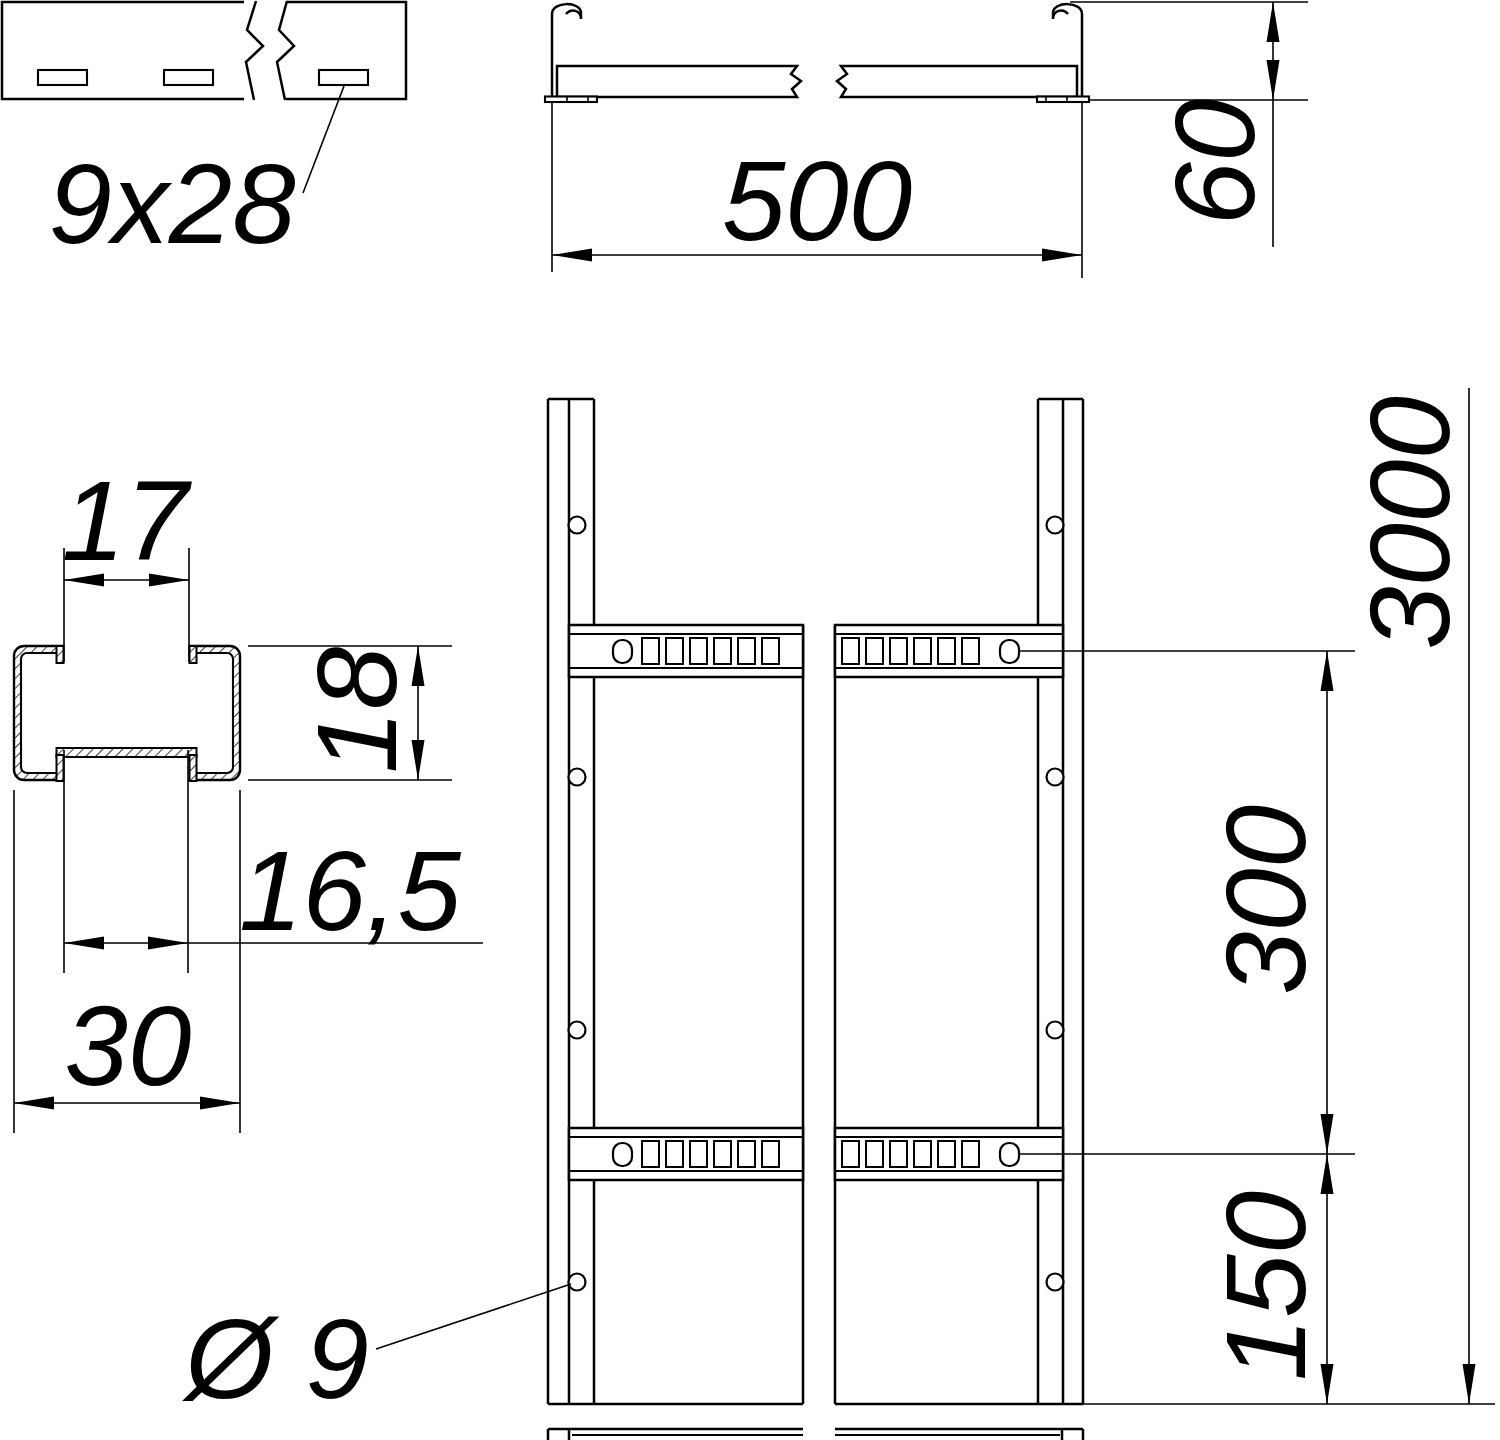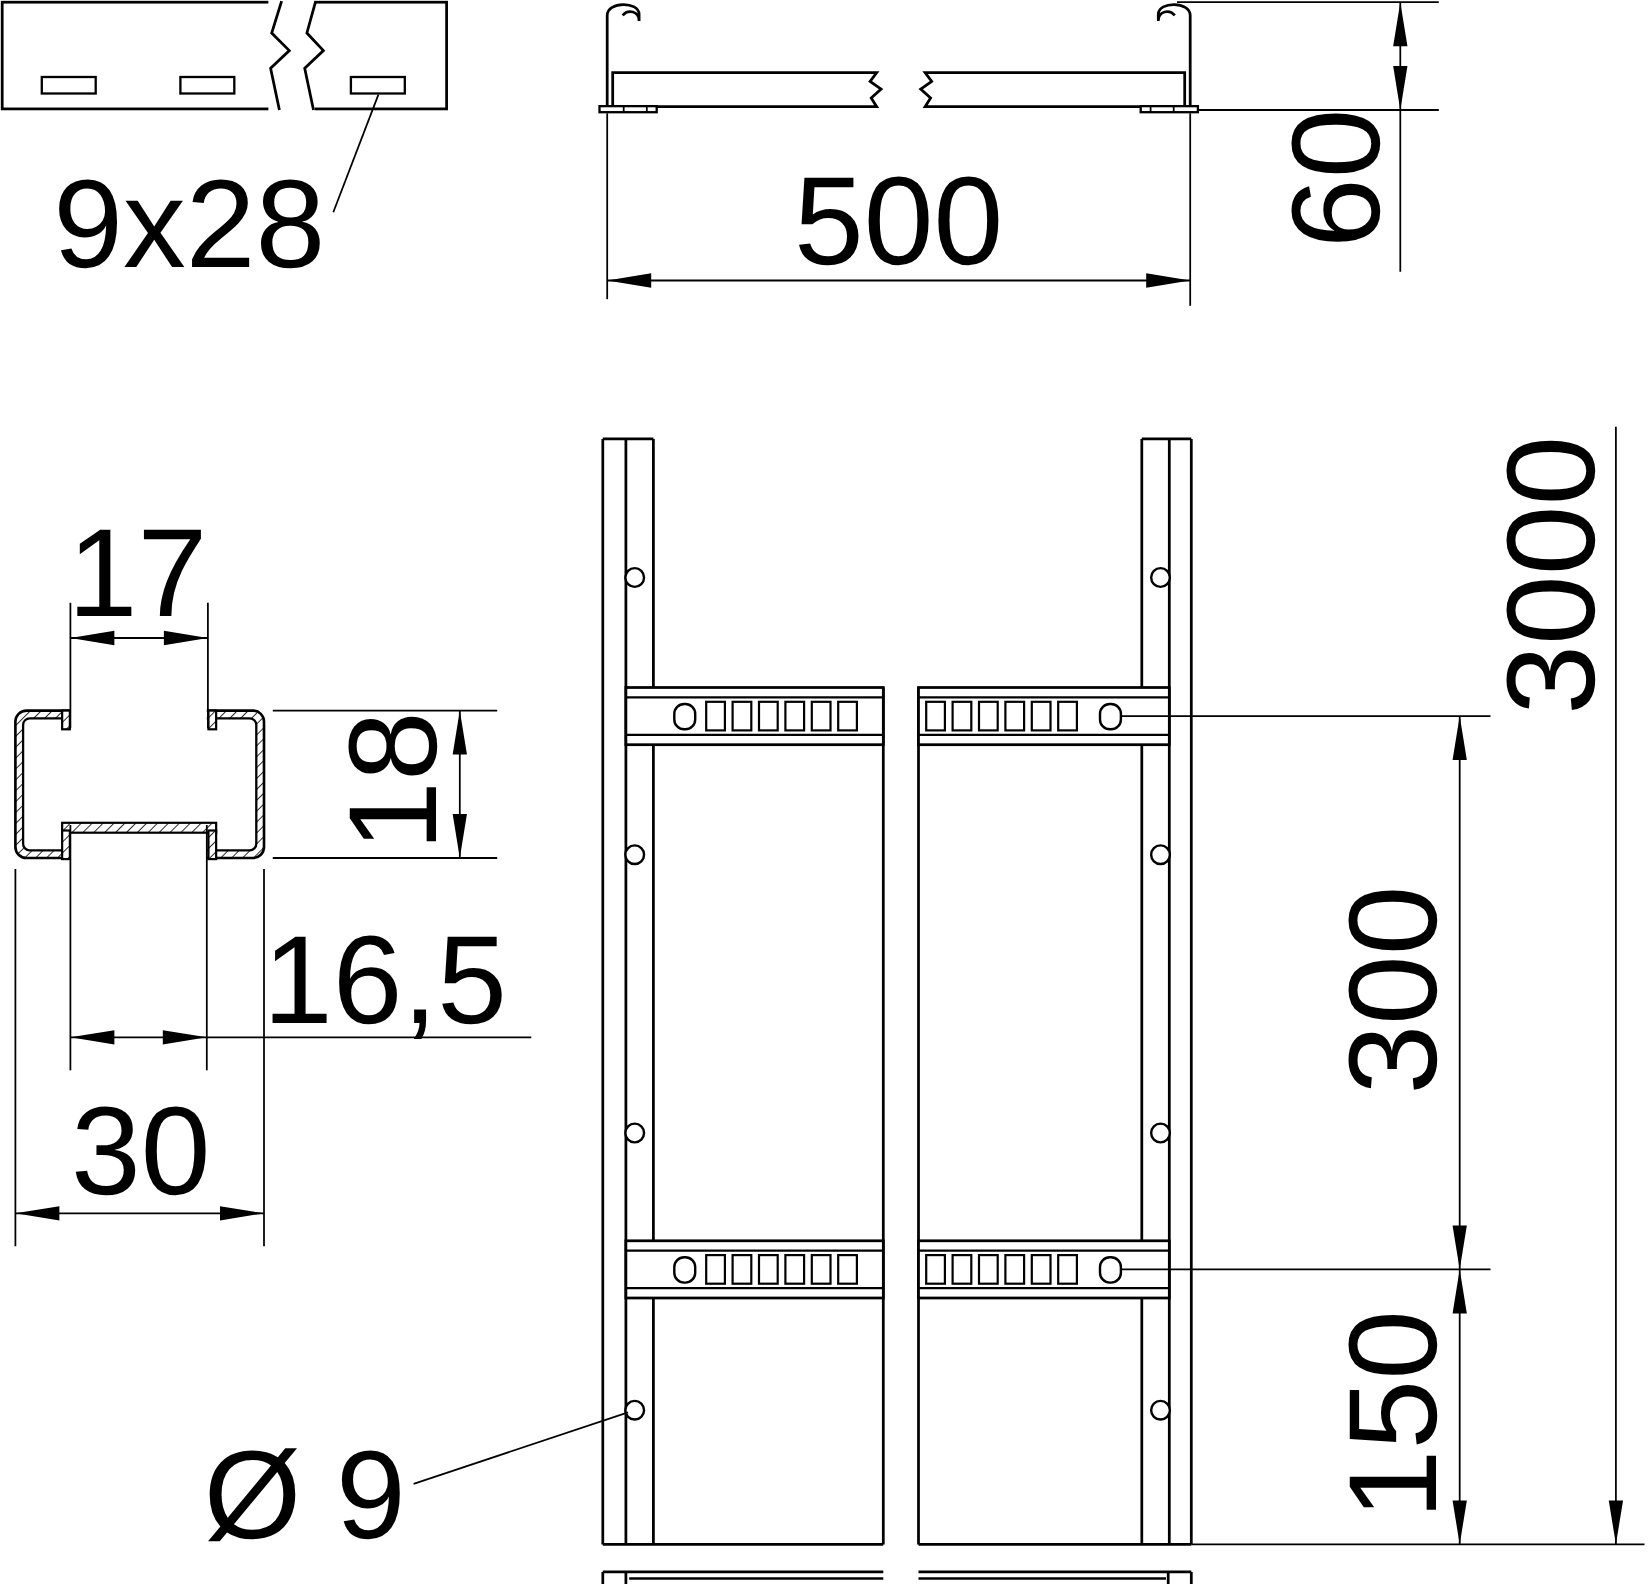--- a/index.html
+++ b/index.html
@@ -1,16 +1,16 @@
 <!DOCTYPE html>
 <html><head>
 <meta charset="utf-8">
 <style>
   html,body{margin:0;padding:0;background:#fff;}
-  .stage{width:1500px;height:1440px;position:relative;background:#fff;overflow:hidden;}
+  .stage{width:1500px;height:1440px;position:relative;background:#fff;overflow:hidden;font-style:italic;}
   svg{display:block;}
   text{font-family:"Liberation Sans","DejaVu Sans",sans-serif;fill:#000;}
   .lbl{font-size:114px;}
   .o{stroke:#000;stroke-width:2.5;fill:none;}
   .of{stroke:#000;stroke-width:2.5;fill:#fff;}
   .o2{stroke:#000;stroke-width:2.1;fill:#fff;}
   .t{stroke:#000;stroke-width:1.6;fill:none;}
   .wh{fill:#fff;stroke:none;}
 </style>
 </head>

